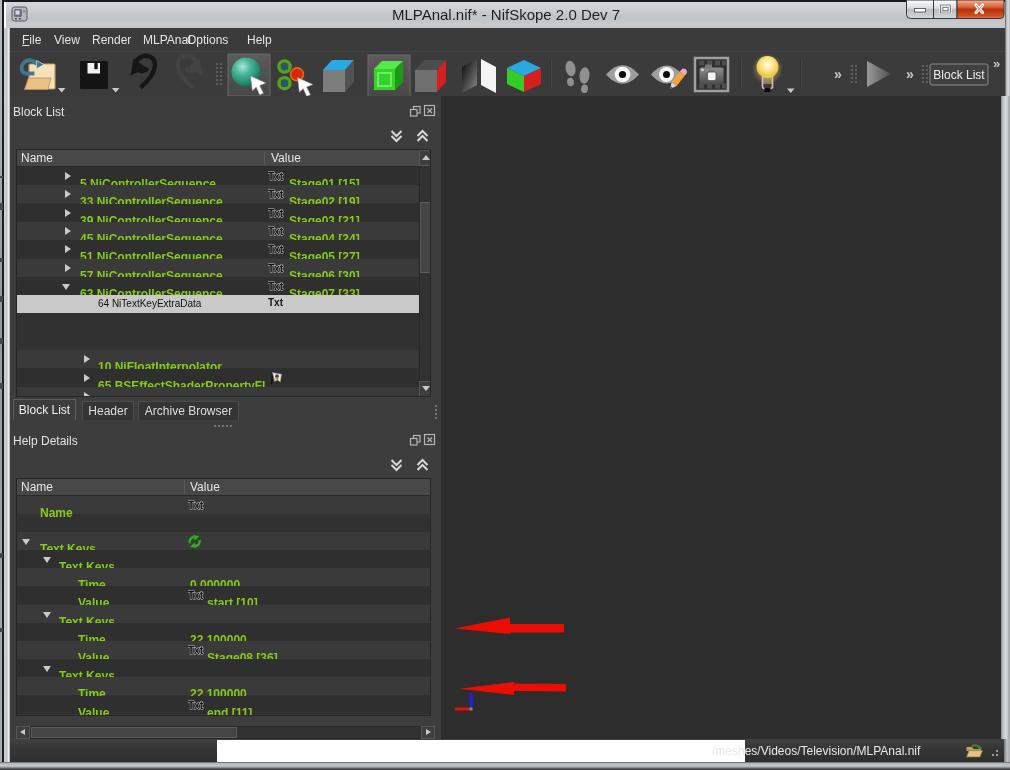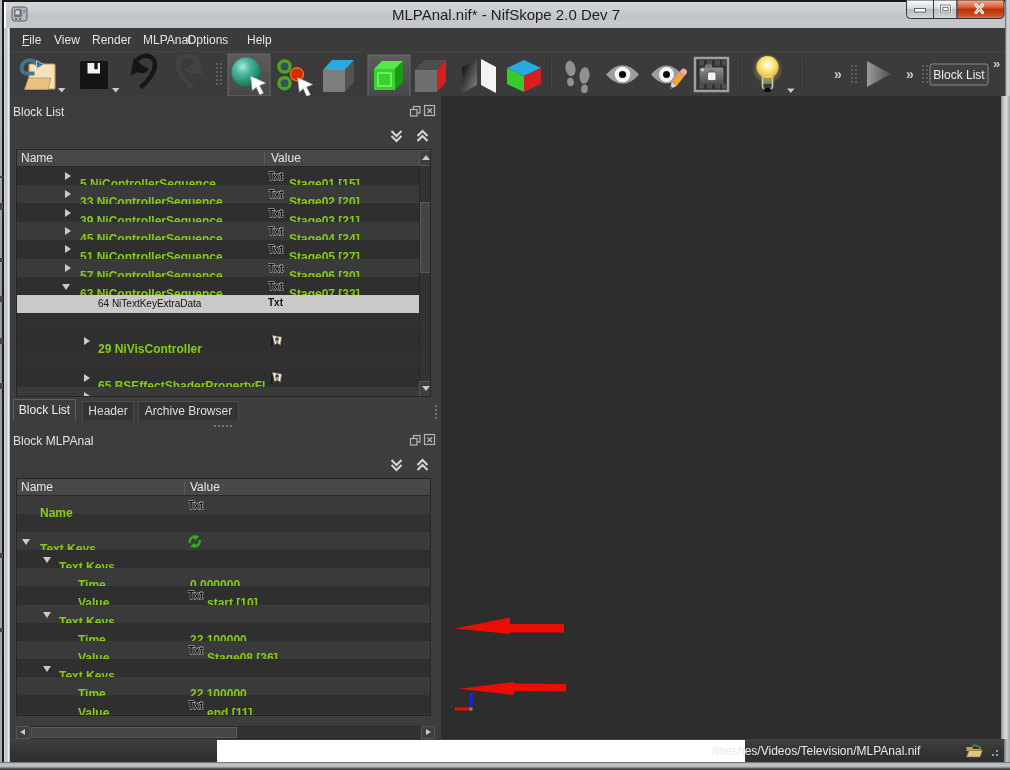--- a/index.html
+++ b/index.html
@@ -331,21 +331,21 @@
         <text x="0" y="10" font-size="10" font-weight="bold" paint-order="stroke" stroke="#c4c4c4" stroke-width="0.9" fill="#111" font-family="Liberation Sans">Txt</text>
       </svg>
       <span class="lbl" style="left:272px">Stage01 [15]</span>
     </div>
     <div class="r rl" style="top:35px;width:402px">
       <i class="ar" style="left:48px"></i>
       <span class="lbl" style="left:63px">33 NiControllerSequence</span>
       <svg class="ico" width="18" height="12" style="left:251px">
         <text x="0" y="10" font-size="10" font-weight="bold" paint-order="stroke" stroke="#c4c4c4" stroke-width="0.9" fill="#111" font-family="Liberation Sans">Txt</text>
       </svg>
-      <span class="lbl" style="left:272px">Stage02 [20]</span>
+      <span class="lbl" style="left:272px">Stage02 [19]</span>
     </div>
     <div class="r rd" style="top:54px;width:402px">
       <i class="ar" style="left:48px"></i>
       <span class="lbl" style="left:63px">39 NiControllerSequence</span>
       <svg class="ico" width="18" height="12" style="left:251px">
         <text x="0" y="10" font-size="10" font-weight="bold" paint-order="stroke" stroke="#c4c4c4" stroke-width="0.9" fill="#111" font-family="Liberation Sans">Txt</text>
       </svg>
       <span class="lbl" style="left:272px">Stage03 [21]</span>
     </div>
     <div class="r rl" style="top:72px;width:402px">
@@ -377,29 +377,23 @@
       <span class="lbl" style="left:63px">63 NiControllerSequence</span>
       <svg class="ico" width="18" height="12" style="left:251px">
         <text x="0" y="10" font-size="10" font-weight="bold" paint-order="stroke" stroke="#c4c4c4" stroke-width="0.9" fill="#111" font-family="Liberation Sans">Txt</text>
       </svg>
       <span class="lbl" style="left:272px">Stage07 [33]</span>
     </div>
     <div class="r rs" style="top:145px;width:402px">
       <span class="lbk" style="left:81px">64 NiTextKeyExtraData</span>
       <span class="lbk" style="left:251px;font-size:10px;font-weight:bold;top:-1px">Txt</span>
     </div>
-    <div class="r rd" style="top:182px;width:402px">
+    <div class="r rl" style="top:200px;width:402px">
       <i class="ar" style="left:67px"></i>
-      <span class="lbl" style="left:81px">29 NiVisController</span>
-      <svg class="ico" width="16" height="15" style="left:251px;top:1px">
-        <path d="M4.5 3 L3.5 14" stroke="#151515" stroke-width="1.6" fill="none"></path>
-        <path d="M4.5 2.5 L13.5 4.2 L12.3 12 L9.5 10 L6.6 11.4 Z" fill="#f4f1e4" stroke="#8a8578" stroke-width="0.6"></path>
-        <circle cx="9" cy="6.2" r="1.9" fill="#41415e"></circle>
-        <circle cx="9" cy="8.6" r="1.6" fill="#c09038"></circle>
-      </svg>
+      <span class="lbl" style="left:81px">10 NiFloatInterpolator</span>
     </div>
     <div class="r rd" style="top:219px;width:402px">
       <i class="ar" style="left:67px"></i>
       <span class="lbl" style="left:81px">65 BSEffectShaderPropertyFl...</span>
       <svg class="ico" width="16" height="15" style="left:251px;top:1px">
         <path d="M4.5 3 L3.5 14" stroke="#151515" stroke-width="1.6" fill="none"></path>
         <path d="M4.5 2.5 L13.5 4.2 L12.3 12 L9.5 10 L6.6 11.4 Z" fill="#f4f1e4" stroke="#8a8578" stroke-width="0.6"></path>
         <circle cx="9" cy="6.2" r="1.9" fill="#41415e"></circle>
         <circle cx="9" cy="8.6" r="1.6" fill="#c09038"></circle>
       </svg>
@@ -424,21 +418,21 @@
   <svg class="abs" style="left:214px;top:425px" width="20" height="4">
     <g fill="#757575">
       <rect width="2" height="2"></rect>
       <rect x="4" width="2" height="2"></rect>
       <rect x="8" width="2" height="2"></rect>
       <rect x="12" width="2" height="2"></rect>
       <rect x="16" width="2" height="2"></rect>
     </g>
   </svg>
 
-  <div class="paneltitle" style="left:13px;top:434px">Block MLPAnal</div>
+  <div class="paneltitle" style="left:13px;top:434px">Help Details</div>
   <svg class="abs" style="left:388px;top:432px" width="50" height="42">
     <g stroke="#b5b5b5" fill="none" stroke-width="1.2">
       <rect x="25.5" y="3.5" width="6.5" height="6.5"></rect>
       <rect x="22.5" y="6.5" width="6.5" height="6.5" fill="#3d3d3d"></rect>
       <rect x="36.5" y="2.5" width="10" height="10"></rect>
       <path d="M39.5 5.5 l4.5 4.5 M44 5.5 l-4.5 4.5"></path>
     </g>
     <g stroke="#d8d8d8" fill="none" stroke-width="2">
       <path d="M3.5 28 l5 5 l5 -5 M3.5 33 l5 5 l5 -5"></path>
       <path d="M29.5 33 l5 -5 l5 5 M29.5 38 l5 -5 l5 5"></path>

